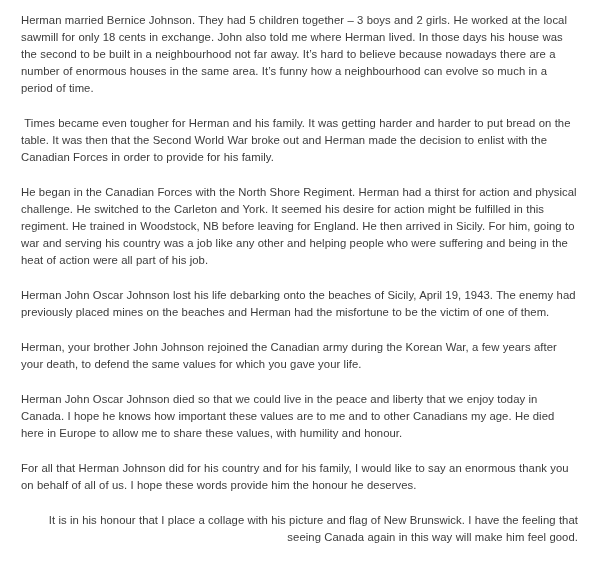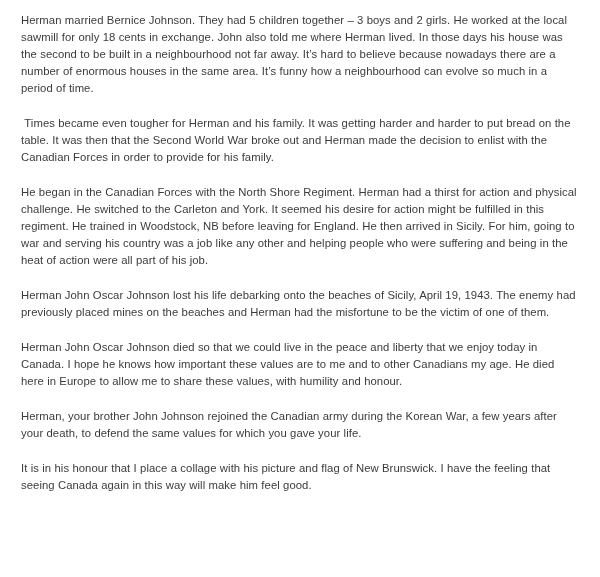--- a/index.html
+++ b/index.html
@@ -32,28 +32,30 @@
     font-size: 11.3px;
     line-height: 17px;
     color: #3b3b3b;
     text-align: left;
     letter-spacing: 0.005em;
     word-spacing: 0.01em;
     white-space: pre-wrap;
   }
   .para:last-child {
     margin-bottom: 16px;
+    text-align: right;
   }
 </style>
 </head>
 <body>
 
 <div id="document-page">
   <div id="body-text">
     <p class="para">Herman married Bernice Johnson. They had 5 children together – 3 boys and 2 girls. He worked at the local sawmill for only 18 cents in exchange. John also told me where Herman lived. In those days his house was the second to be built in a neighbourhood not far away. It’s hard to believe because nowadays there are a number of enormous houses in the same area. It’s funny how a neighbourhood can evolve so much in a period of time.</p>
     <p class="para"> Times became even tougher for Herman and his family. It was getting harder and harder to put bread on the table. It was then that the Second World War broke out and Herman made the decision to enlist with the Canadian Forces in order to provide for his family.</p>
     <p class="para">He began in the Canadian Forces with the North Shore Regiment. Herman had a thirst for action and physical challenge. He switched to the Carleton and York. It seemed his desire for action might be fulfilled in this regiment. He trained in Woodstock, NB before leaving for England. He then arrived in Sicily. For him, going to war and serving his country was a job like any other and helping people who were suffering and being in the heat of action were all part of his job.</p>
     <p class="para">Herman John Oscar Johnson lost his life debarking onto the beaches of Sicily, April 19, 1943. The enemy had previously placed mines on the beaches and Herman had the misfortune to be the victim of one of them.</p>
+    <p class="para">Herman, your brother John Johnson rejoined the Canadian army during the Korean War, a few years after your death, to defend the same values for which you gave your life.</p>
     <p class="para">Herman John Oscar Johnson died so that we could live in the peace and liberty that we enjoy today in Canada. I hope he knows how important these values are to me and to other Canadians my age. He died here in Europe to allow me to share these values, with humility and honour.</p>
-    <p class="para">Herman, your brother John Johnson rejoined the Canadian army during the Korean War, a few years after your death, to defend the same values for which you gave your life.</p>
+    <p class="para">For all that Herman Johnson did for his country and for his family, I would like to say an enormous thank you on behalf of all of us. I hope these words provide him the honour he deserves.</p>
     <p class="para">It is in his honour that I place a collage with his picture and flag of New Brunswick. I have the feeling that seeing Canada again in this way will make him feel good.</p>
   </div>
 </div>
 
 </body></html>

